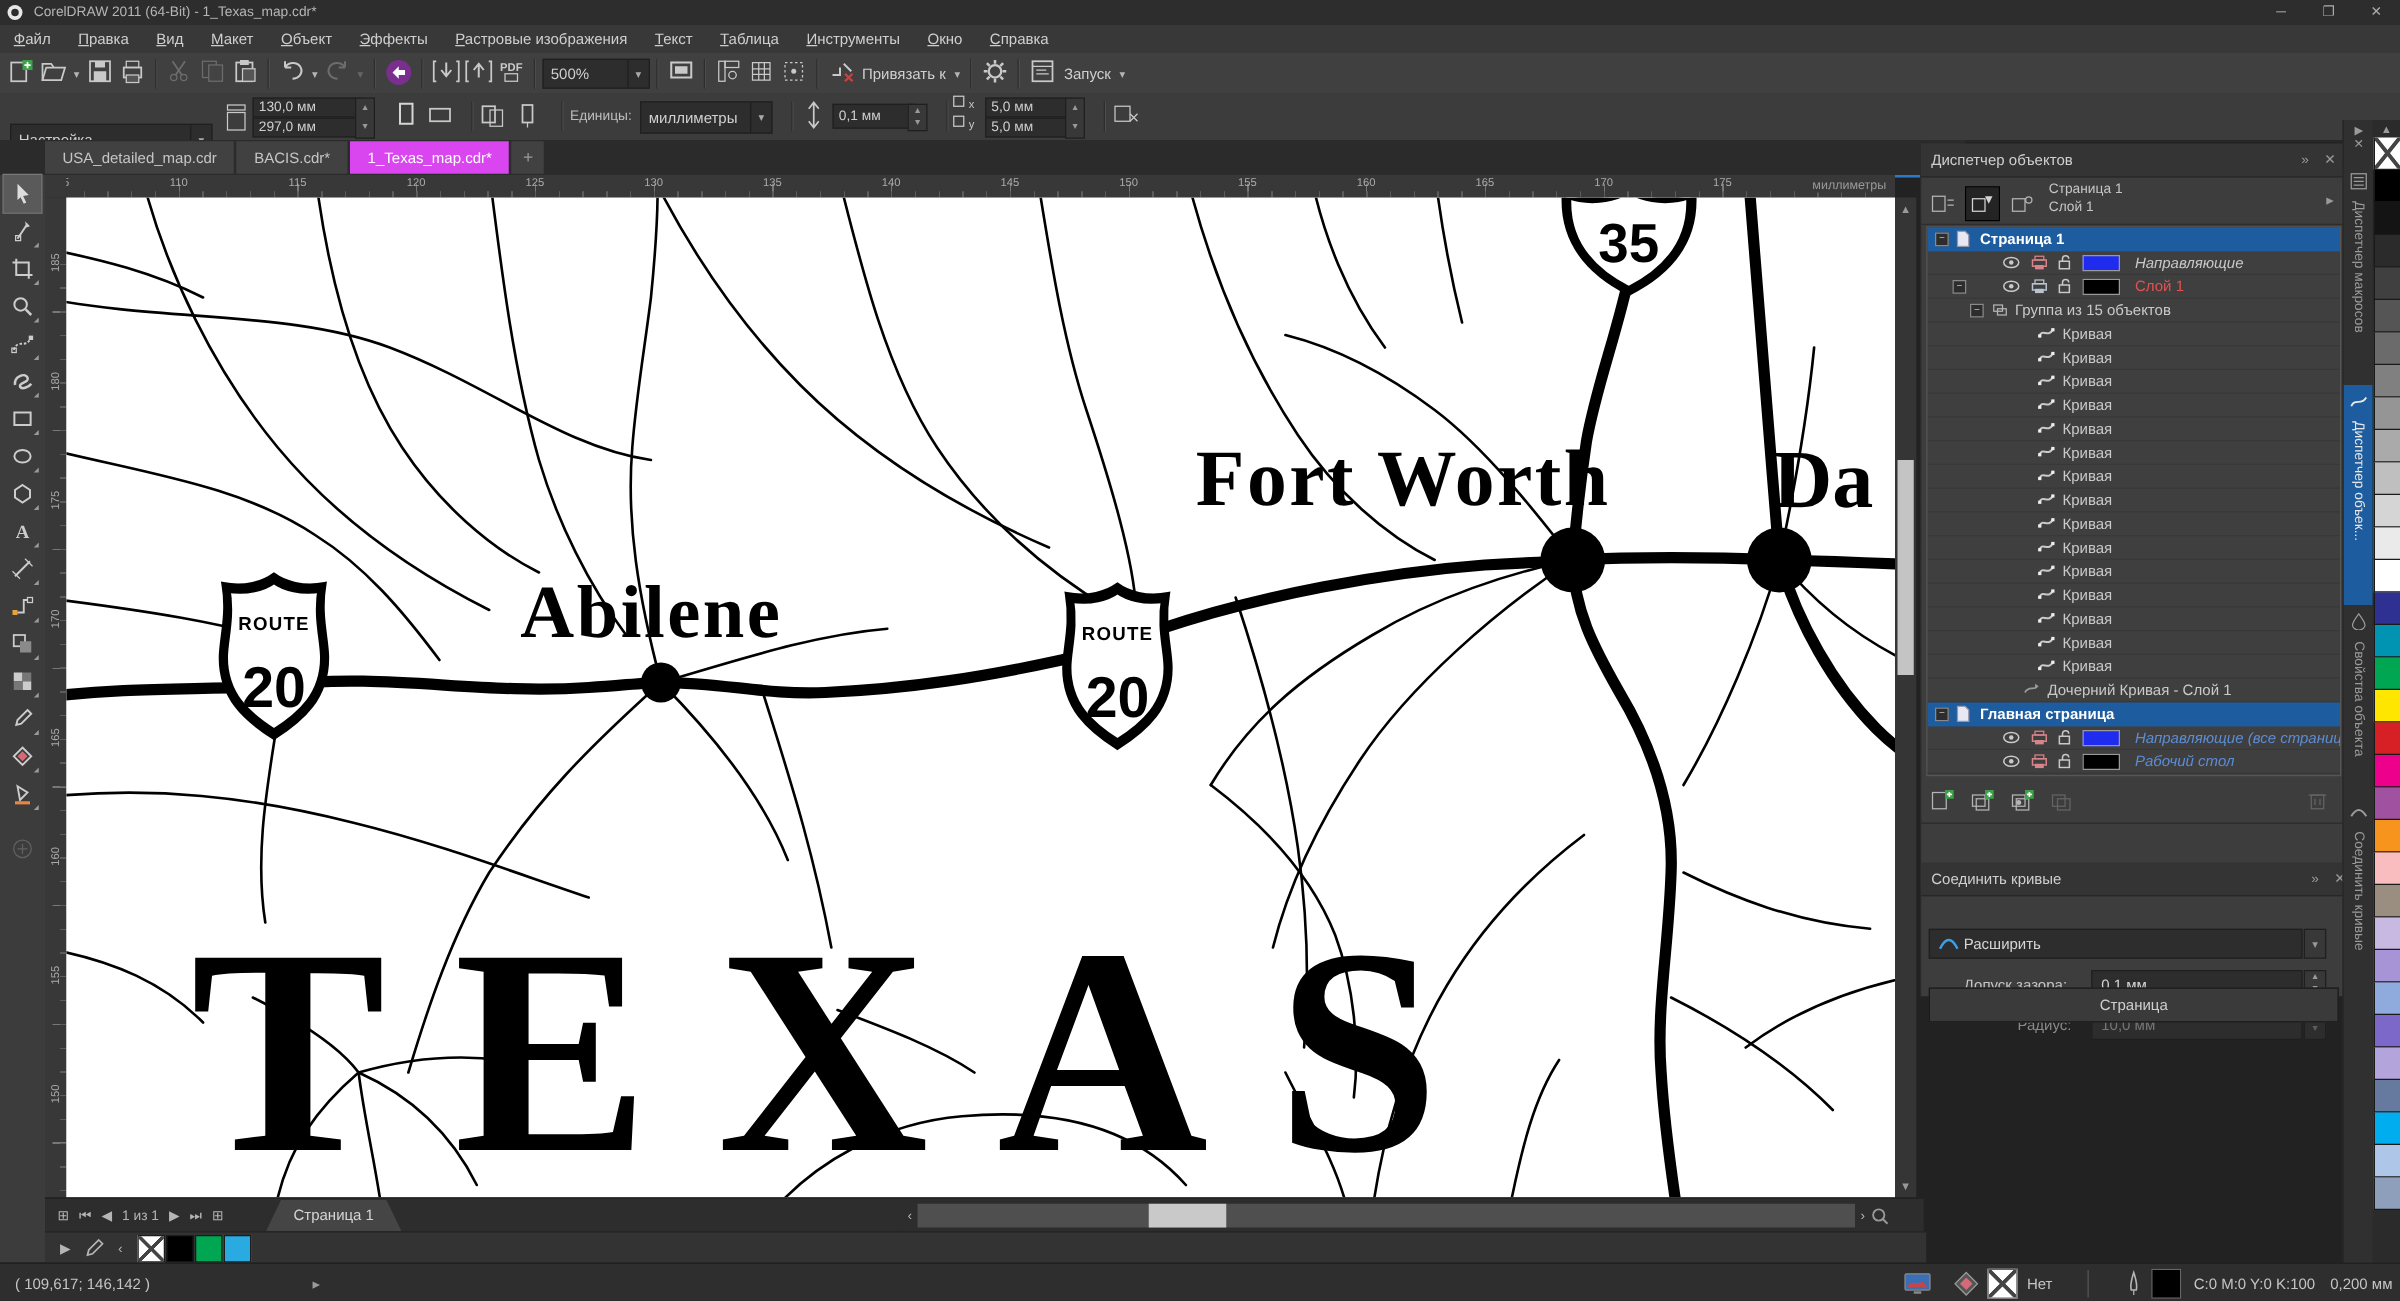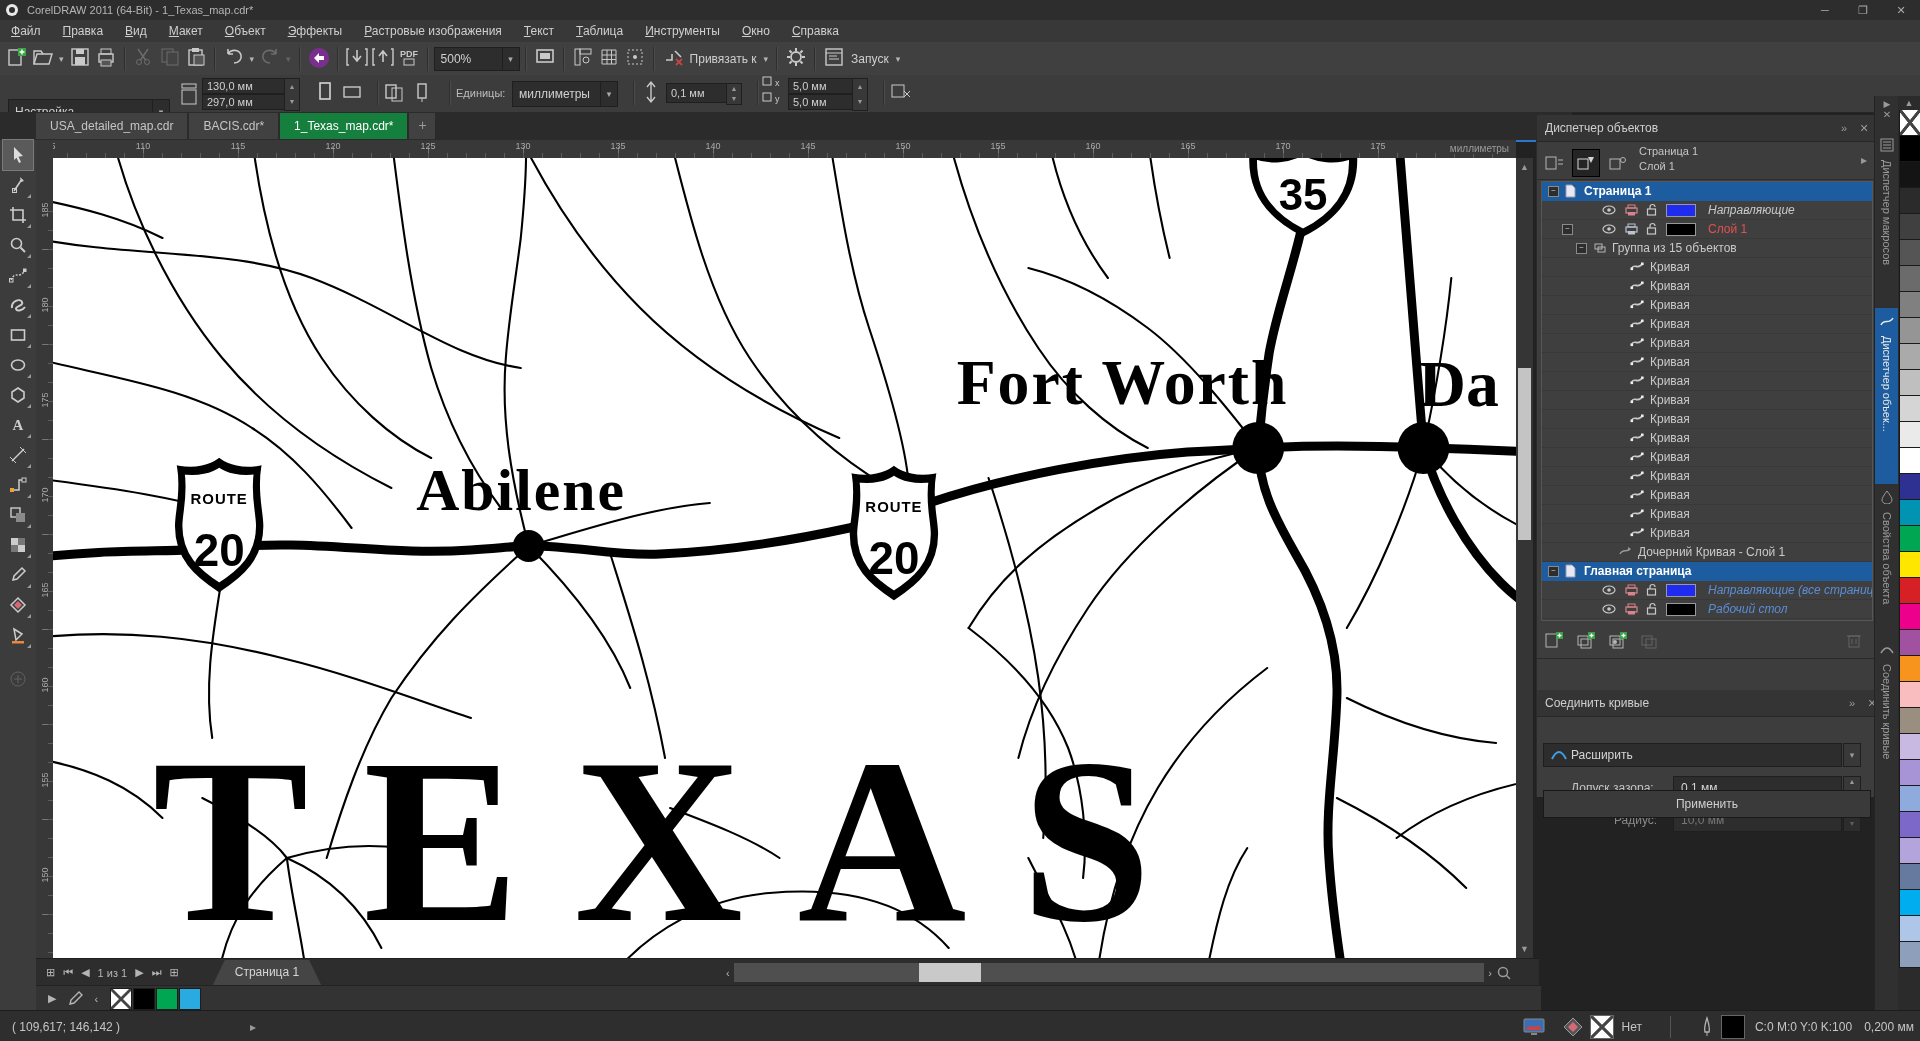--- a/index.html
+++ b/index.html
@@ -23,21 +23,21 @@
   .dd{color:#b5b5b5;font-size:9px;padding:0 3px;}
   .combo{background:#2d2d2d;border:1px solid #1f1f1f;height:22px;display:flex;align-items:center;color:#d0d0d0;}
   .combo .val{padding:0 6px;flex:1;white-space:nowrap;overflow:hidden;}
   .combo .arr{width:16px;text-align:center;color:#aaa;font-size:9px;border-left:1px solid #1f1f1f;height:100%;display:flex;align-items:center;justify-content:center;}
   #propbar{left:0;top:75px;width:1920px;height:37px;background:#3c3c3c;border-bottom:1px solid #262626;}
   .pin{background:#2d2d2d;border:1px solid #1f1f1f;color:#cfcfcf;font-size:11px;padding:0 4px;height:14px;line-height:14px;}
   .plbl{font-size:11px;color:#bdbdbd;}
   
   #tabbar{left:0;top:112px;width:1536px;height:28px;background:#2b2b2b;border-bottom:2px solid #2878cc;}
   .dtab{height:26px;line-height:26px;padding:0 14px;background:#414141;color:#c5c5c5;margin-right:2px;font-size:12px;}
-  .dtab.active{background:#15803d;color:#fff;}
+  .dtab.active{background:#d946ef;color:#fff;}
   .plus-tab{width:26px;height:26px;background:#414141;color:#9a9a9a;text-align:center;line-height:24px;font-size:14px;}
   
   #toolbox{left:0;top:140px;width:36px;height:870px;background:#3c3c3c;border-right:1px solid #2a2a2a;}
   .tool{width:30px;height:30px;margin:0 3px;display:flex;align-items:center;justify-content:center;position:relative;}
   .tool.active{background:#5a5a5a;outline:1px solid #7a7a7a;}
   .tool .fly{position:absolute;right:2px;bottom:2px;width:0;height:0;border-left:4px solid transparent;border-bottom:4px solid #9a9a9a;}
   
   #rcorner{left:36px;top:140px;width:17px;height:18px;background:#383838;border-right:1px solid #2a2a2a;border-bottom:1px solid #2a2a2a;}
   #hruler{left:53px;top:140px;width:1463px;height:18px;background:#383838;border-bottom:1px solid #2a2a2a;overflow:hidden;
     background-image:repeating-linear-gradient(90deg,#5c5c5c 0 1px,transparent 1px 19px),repeating-linear-gradient(90deg,#777 0 1px,transparent 1px 95px);
@@ -995,21 +995,21 @@
   <div class="jrow" style="top:613px">
     <span class="jlbl" style="left:34px">Допуск зазора:</span>
     <div class="jin" style="left:136px;top:0;width:160px">0,1 мм</div>
     <div class="spin" style="left:306px;top:0">▲<br>▼</div>
   </div>
   <div class="jrow" style="top:645px">
     <span class="jlbl" style="left:77px;color:#8a8a8a">Радиус:</span>
     <div class="jin" style="left:136px;top:0;width:160px;color:#777">10,0 мм</div>
     <div class="spin" style="left:306px;top:0;opacity:.5">▲<br>▼</div>
   </div>
-  <div id="applybtn">Применить</div>
+  <div id="applybtn">Страница</div>
 </div>
 
 <div id="dstrip" class="a">
   <div style="text-align:center;color:#9a9a9a;font-size:9px;padding-top:3px">▶</div>
   <div style="text-align:center;color:#9a9a9a;font-size:10px">✕</div>
   <div class="a" style="left:2px;top:510px;width:20px;height:20px;border:1px solid #777;border-radius:50%;color:#999;text-align:center;line-height:18px">+</div>
 <div class="vtab" style="top: 36px; height: 172px;">
       <span class="ticon"><svg width="16" height="14">
           <rect x="2" y="1" width="12" height="12" fill="none" stroke="currentColor"></rect>
           <path d="M4,4 h8 M4,7 h8 M4,10 h8" stroke="currentColor"></path>

